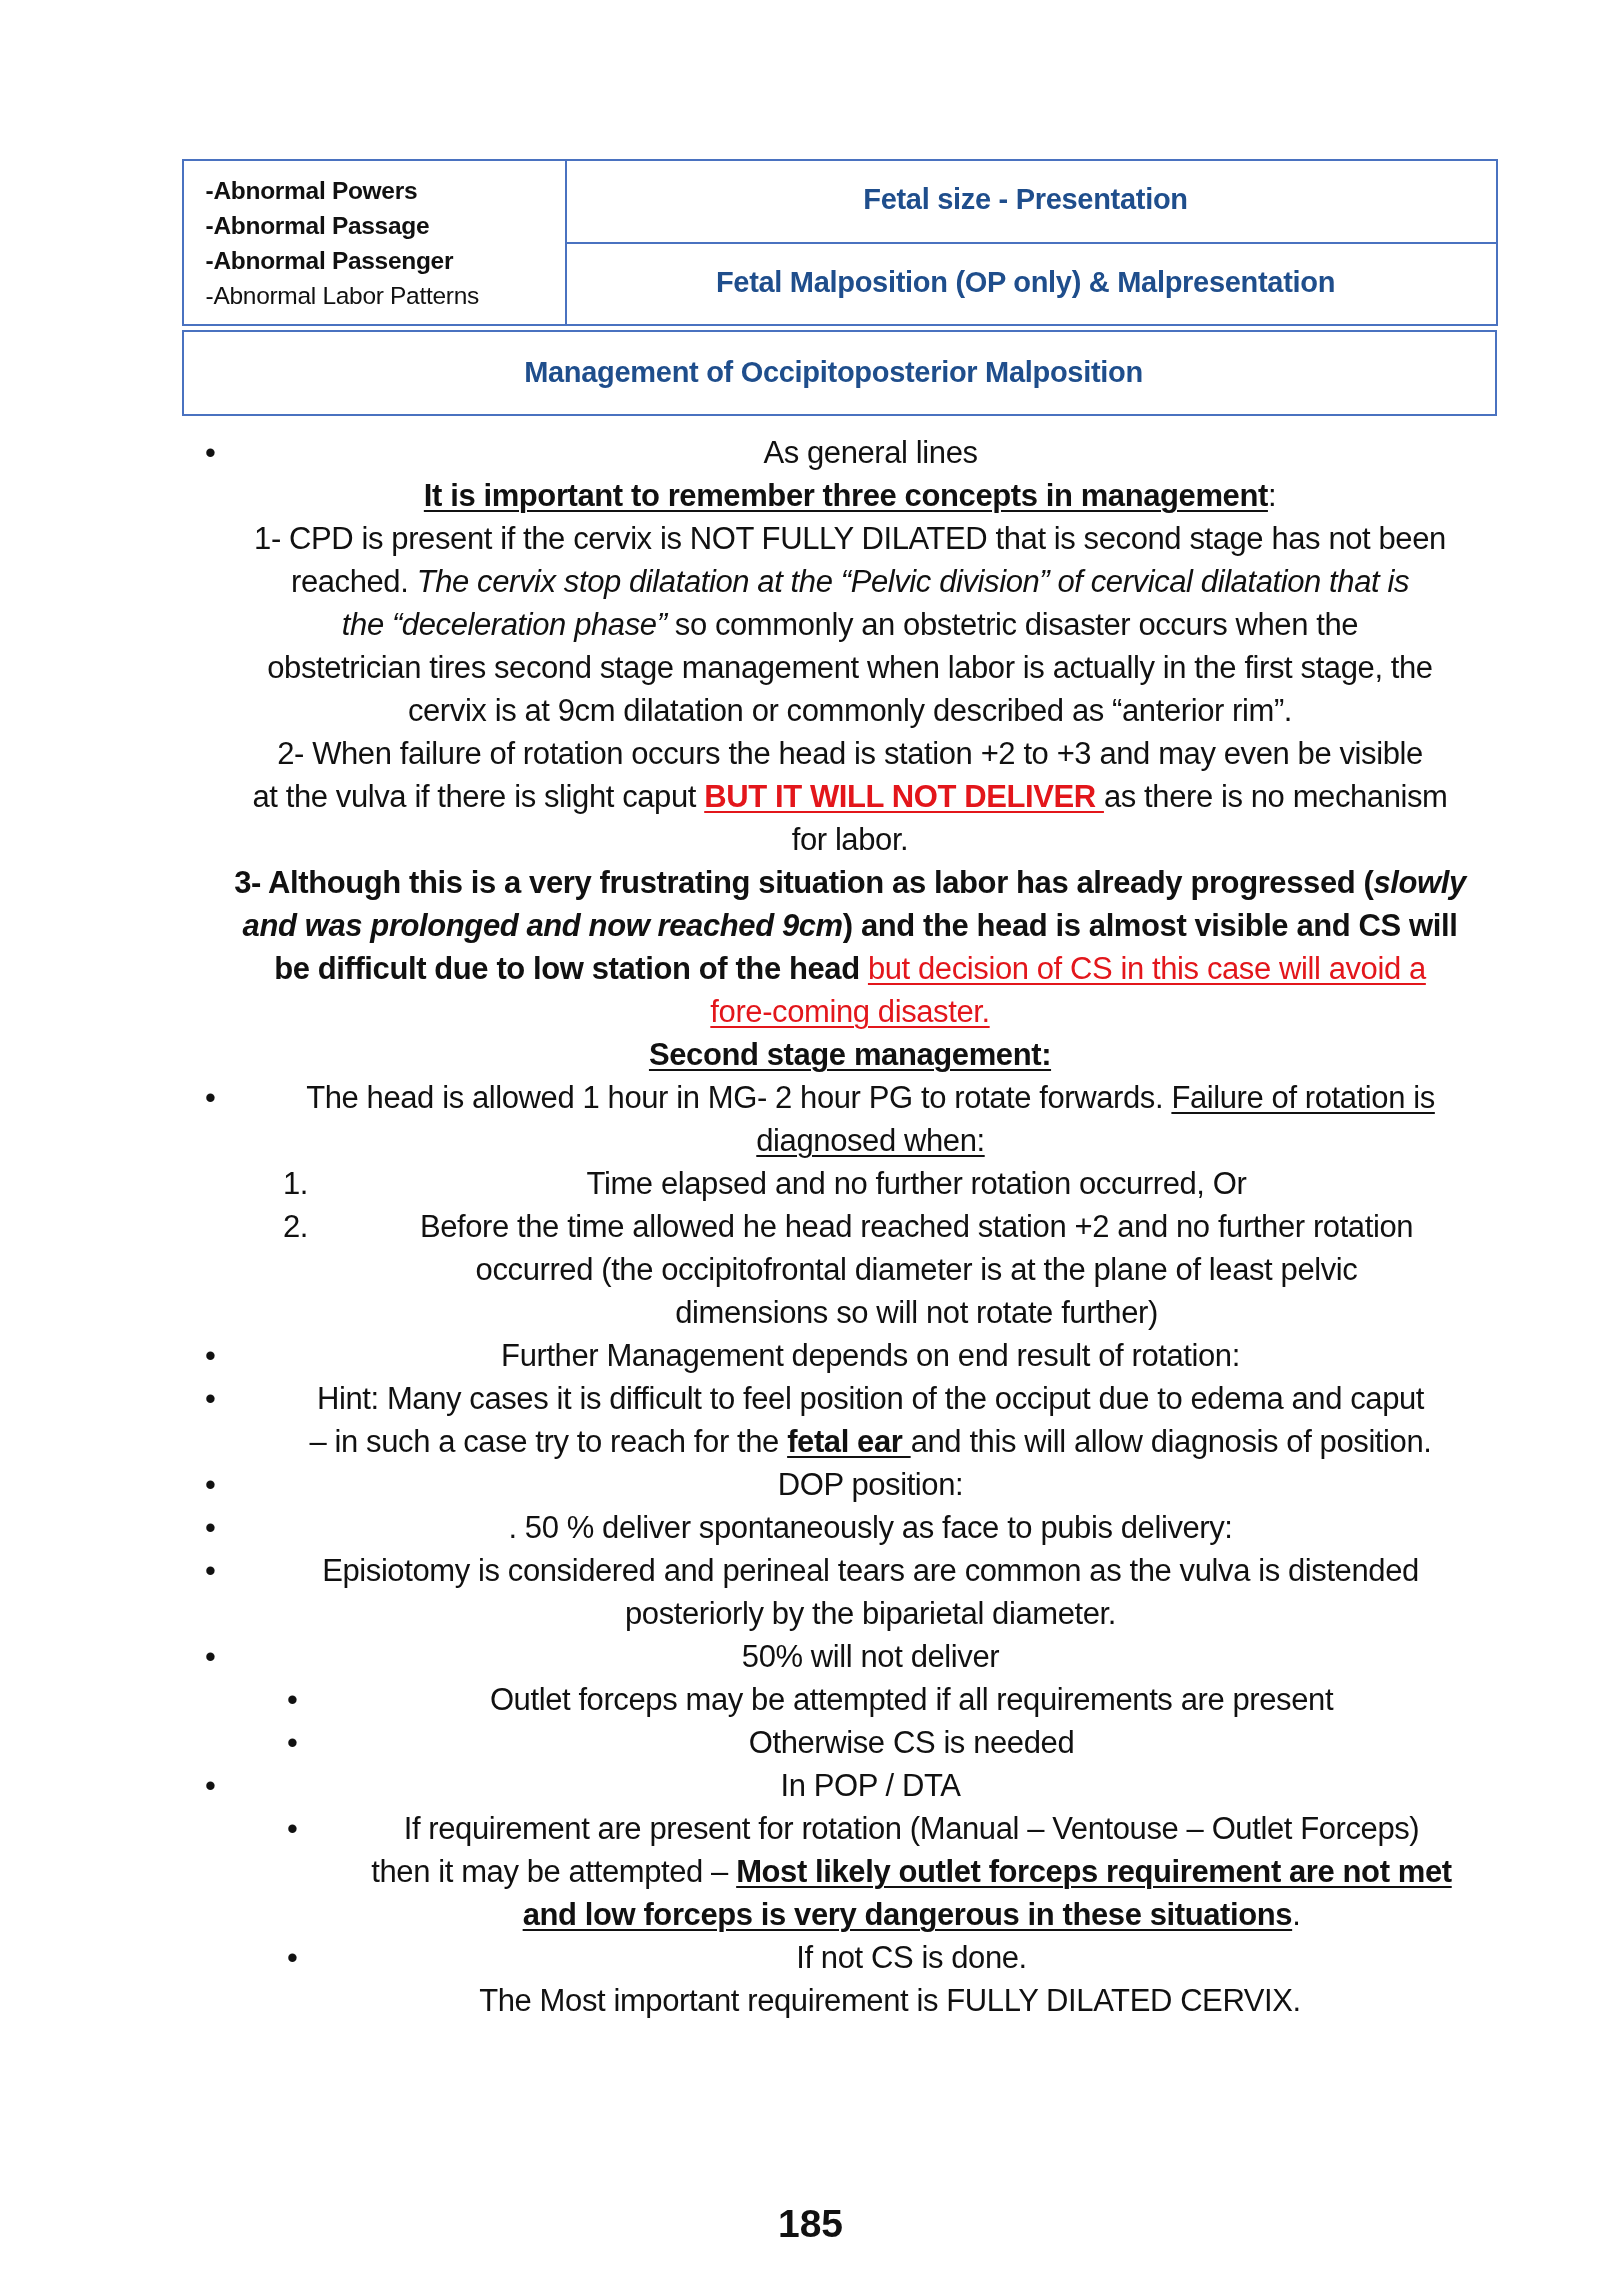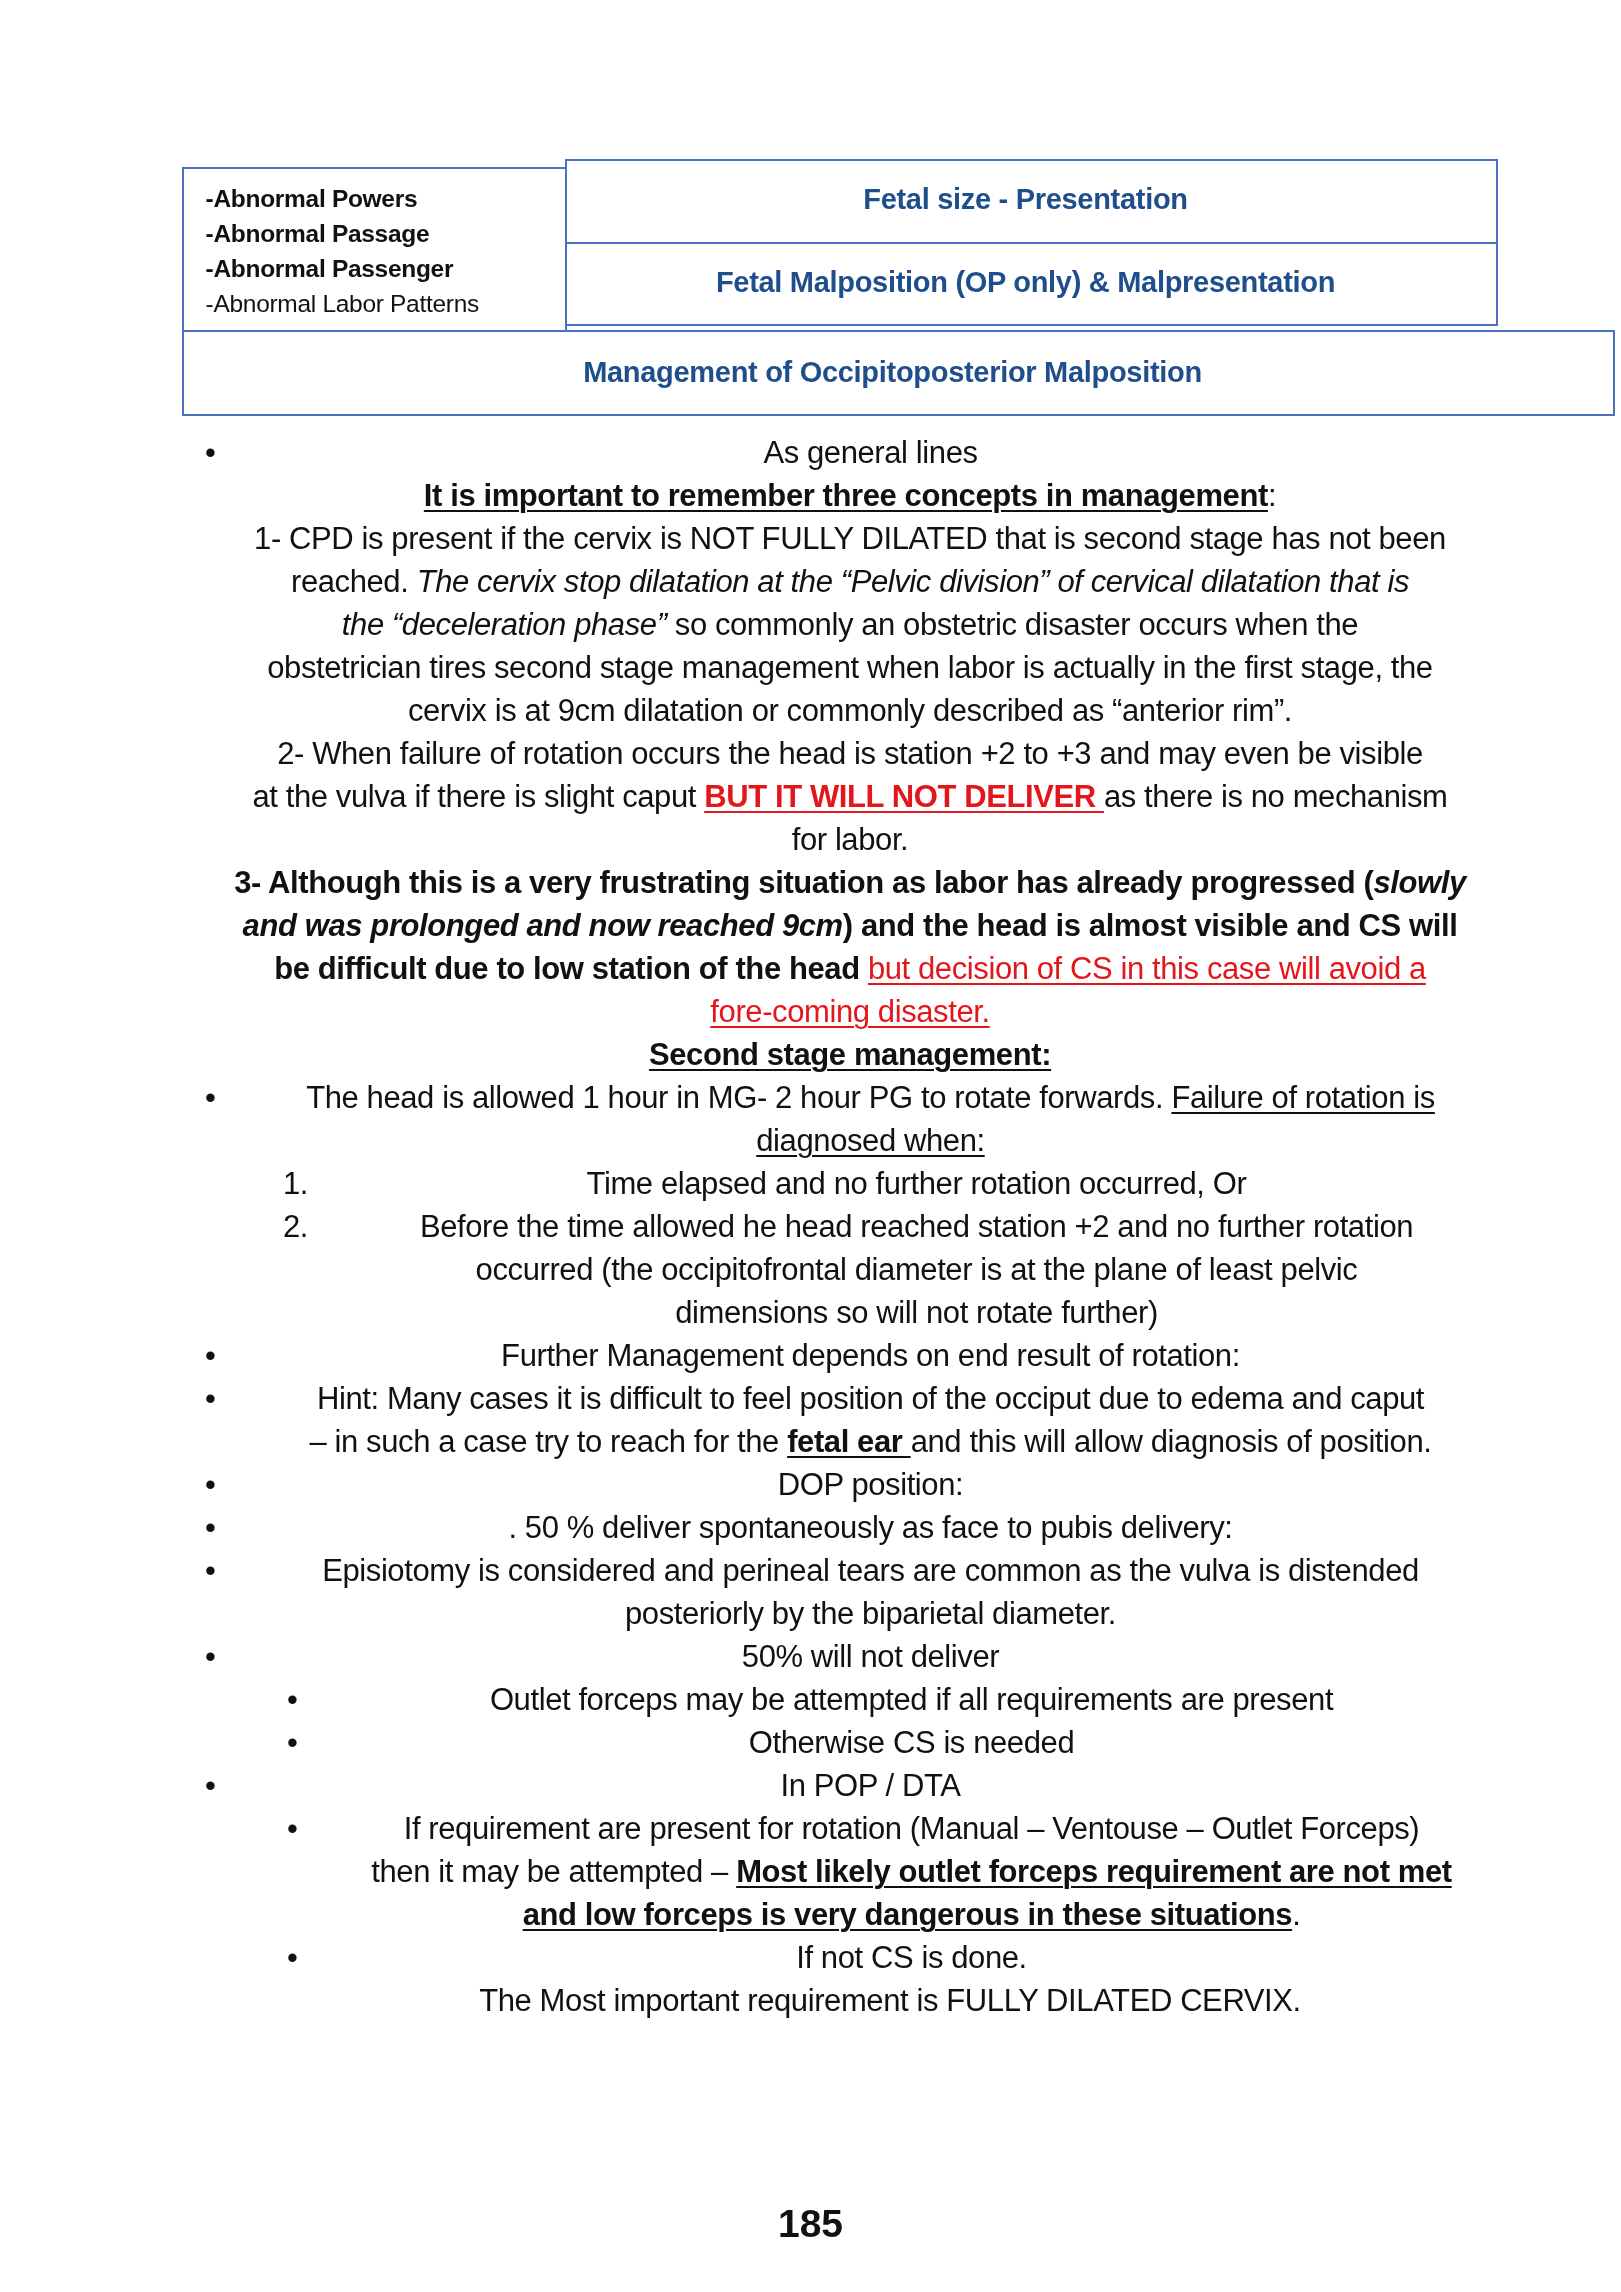--- a/index.html
+++ b/index.html
@@ -1,24 +1,24 @@
 <!DOCTYPE html>
 <html><head>
   <meta charset="utf-8">
   <style>
     html, body { margin: 0; padding: 0; background: #ffffff; }
     body { width: 1621px; height: 2293px; position: relative; overflow: hidden;
            font-family: "Liberation Sans", sans-serif; color: #111; }
     .hdr { position: absolute; box-sizing: border-box; border: 2.9px solid #4a72c0; background: #fff; }
-    .left-box { left: 182px; top: 159px; width: 385px; height: 167px; padding: 11.8px 0 0 21.6px; margin-top: 8px; }
+    .left-box { left: 182px; top: 159px; width: 385px; height: 167px; padding: 11.8px 0 0 21.6px; }
     .left-box div { font-size: 24.5px; line-height: 35px; letter-spacing: -0.3px; }
     .left-box .b { font-weight: bold; }
     .right-top { left: 565px; top: 159px; width: 933px; height: 86px; }
     .right-bot { left: 565px; top: 242px; width: 933px; height: 84px; }
-    .title-box { left: 182px; top: 330px; width: 1433px; height: 86px; }
+    .title-box { left: 182px; top: 330px; width: 1315px; height: 86px; }
     .hdr-label { position: absolute; left: 0; right: 12px; text-align: center; color: #1f4e8c;
                  font-weight: bold; font-size: 29px; letter-spacing: -0.3px; }
     .right-top .hdr-label { top: 21.6px; }
     .right-bot .hdr-label { top: 21.6px; }
     .title-box .hdr-label { top: 23.5px; }
 
     .body { position: absolute; left: 203px; top: 431px; width: 1294px; font-size: 31px;
             line-height: 43px; letter-spacing: -0.4px; text-align: center; }
     .line { white-space: nowrap; }
     .u { text-decoration: underline; text-decoration-thickness: 2px; text-underline-offset: 3.9px; }

